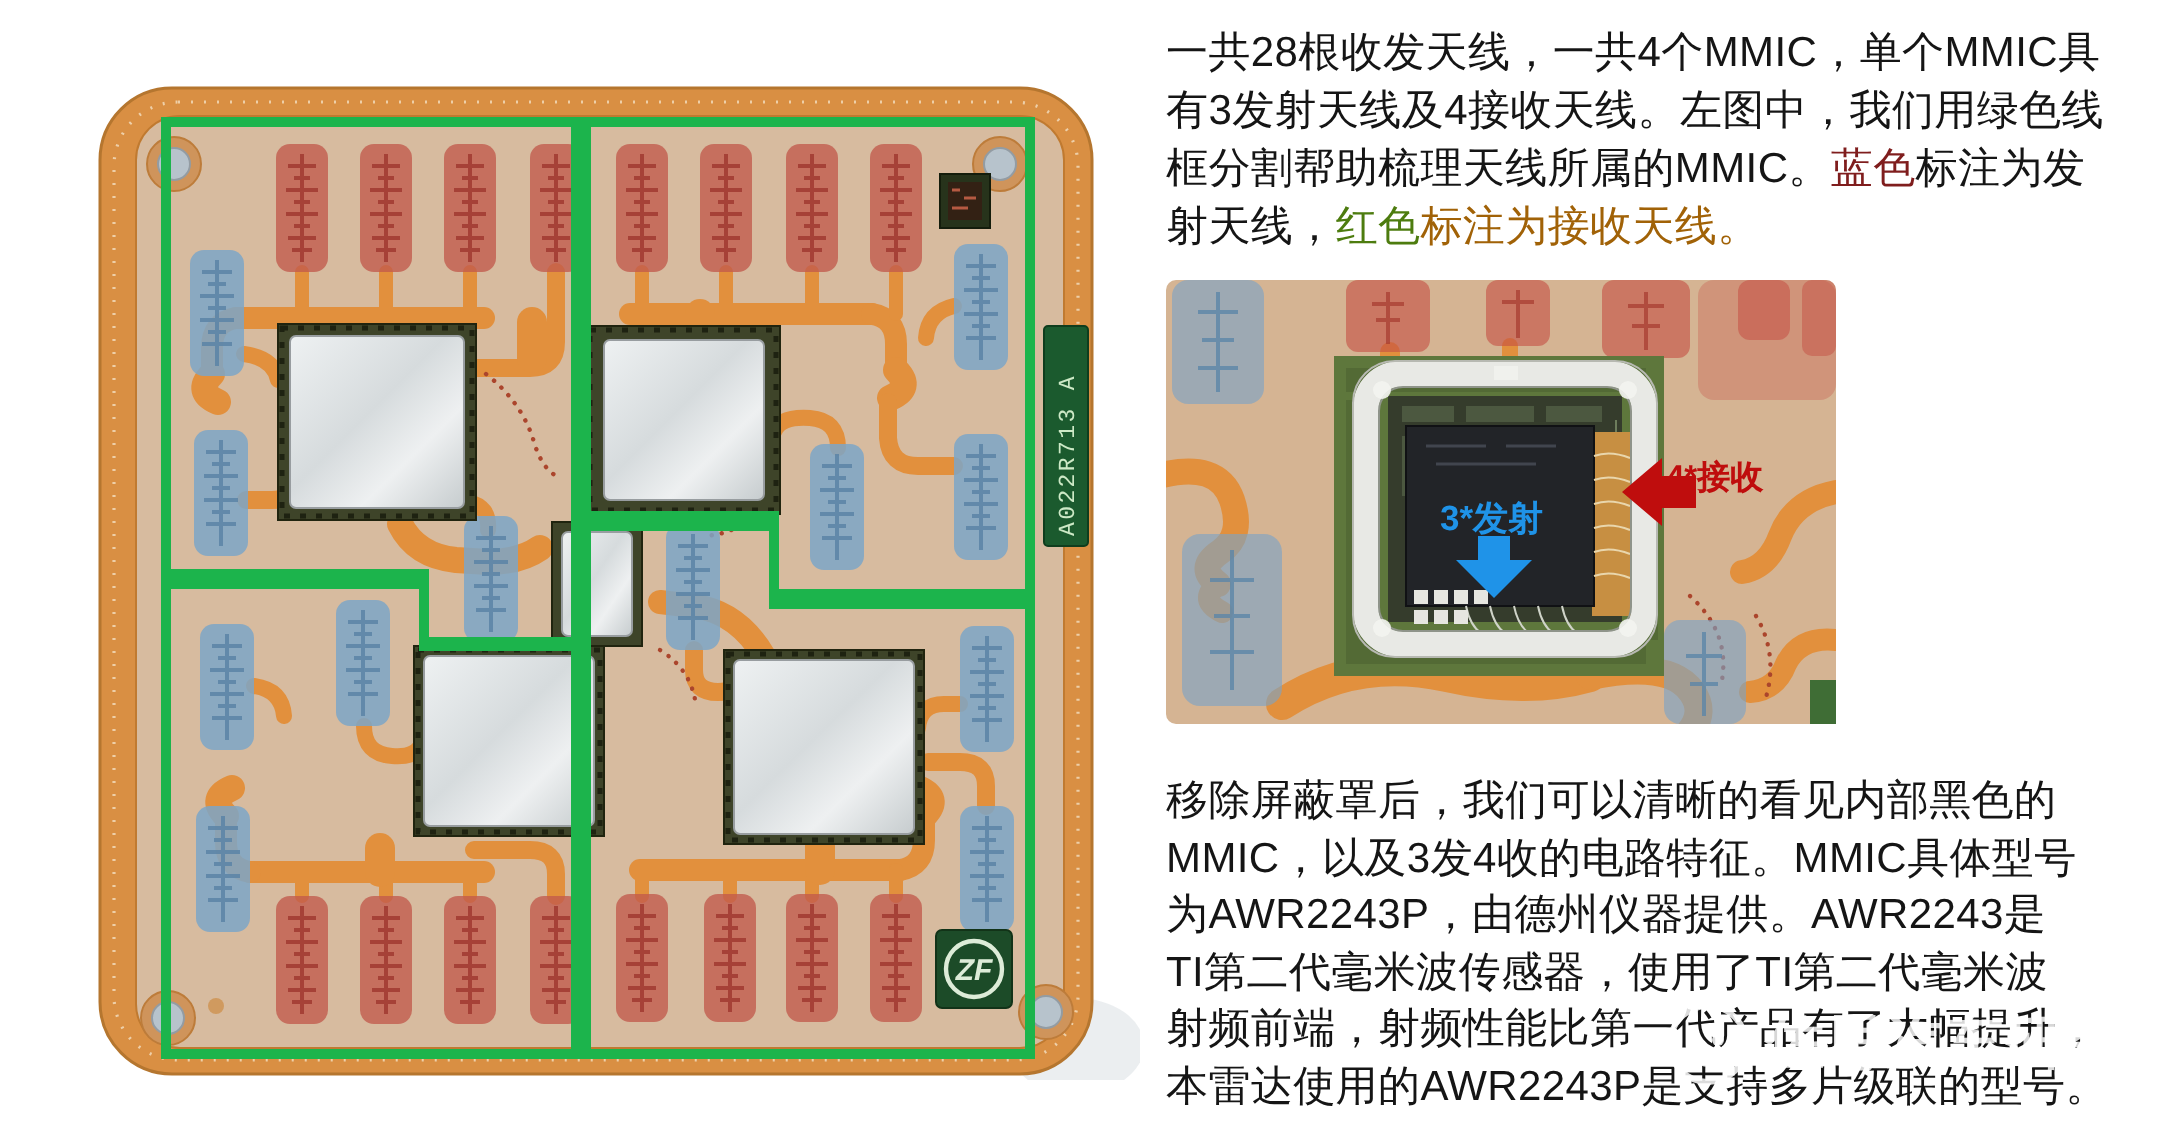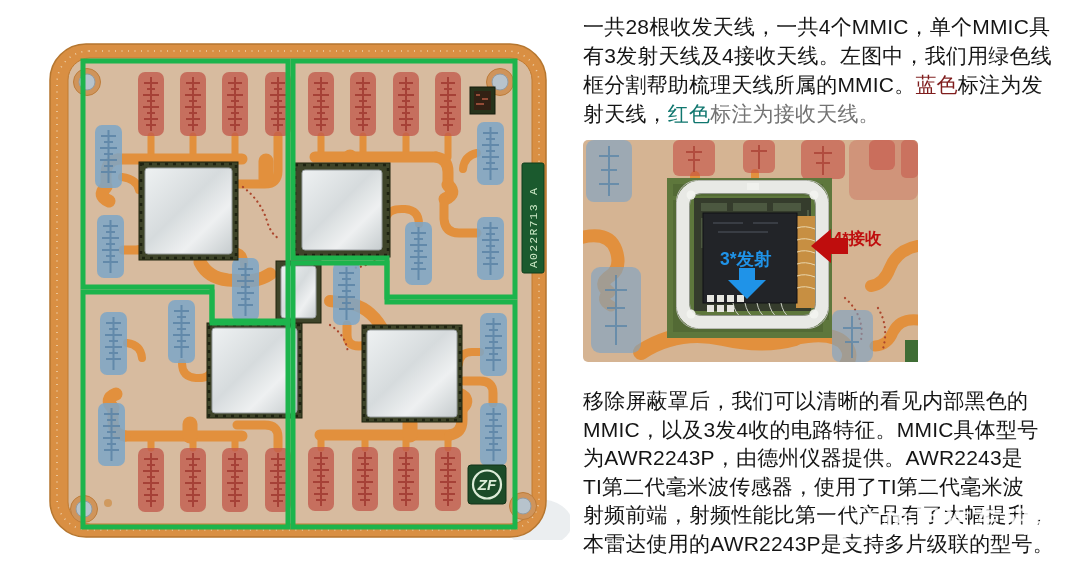--- a/index.html
+++ b/index.html
@@ -297,21 +297,21 @@
   <text x="137" y="125" font-size="17.5" font-weight="bold" fill="#1f93e8">3*发射</text>
   <path d="M156 128 h16 v12 h11 l-19 19 -19 -19 h11 z" fill="#1f93e8"></path>
   <text x="250" y="104" font-size="16.5" font-weight="bold" fill="#bf0d0d">4*接收</text>
   <path d="M228 106 L248 89 V98 H265 V114 H248 V123 Z" fill="#bf0d0d"></path>
 </svg>
 </div>
 
 <div class="abs para" id="topText"><span style="color: rgb(21, 21, 21);">一共28根收发天线，一共4个MMIC，单个MMIC具
 有3发射天线及4接收天线。左图中，我们用绿色线
 框分割帮助梳理天线所属的MMIC。</span><span style="color: #7f1d1d;">蓝色</span><span style="color: rgb(21, 21, 21);">标注为发
-射天线，</span><span style="color: #0f766e;">红色</span><span style="color: #737373;">标注为接收天线。</span></div>
+射天线，</span><span style="color: #4d7c0f;">红色</span><span style="color: #a16207;">标注为接收天线。</span></div>
 <div class="abs para" id="bottomText">移除屏蔽罩后，我们可以清晰的看见内部黑色的
 MMIC，以及3发4收的电路特征。MMIC具体型号
 为AWR2243P，由德州仪器提供。AWR2243是
 TI第二代毫米波传感器，使用了TI第二代毫米波
 射频前端，射频性能比第一代产品有了大幅提升，
 本雷达使用的AWR2243P是支持多片级联的型号。</div>
 
 <div class="abs wm">
   <svg width="46" height="46">
     <circle cx="23" cy="23" r="19" fill="none" stroke="rgba(255,255,255,.85)" stroke-width="3"></circle>

